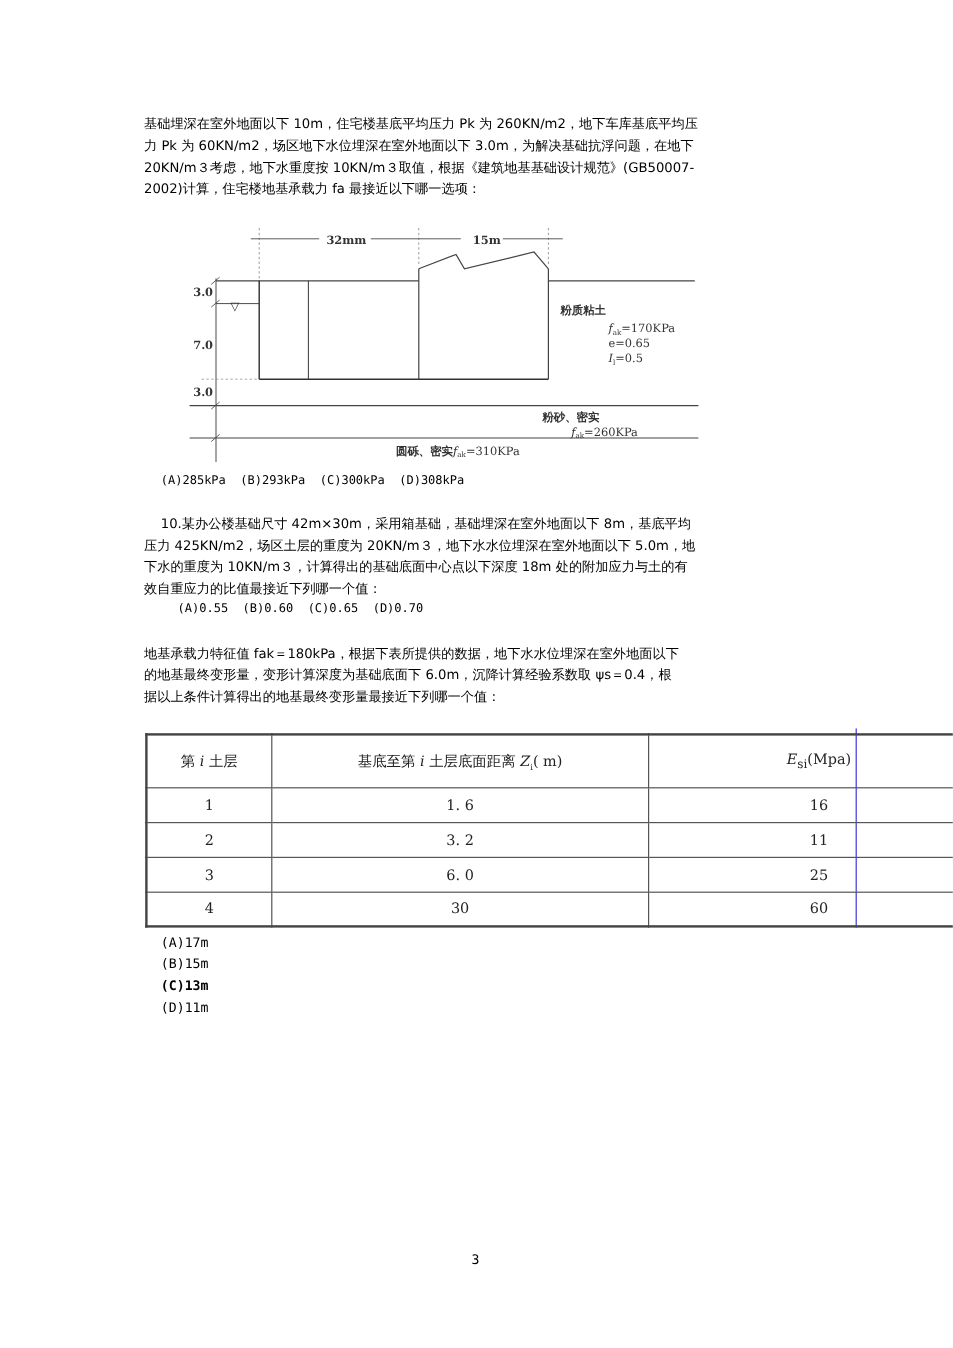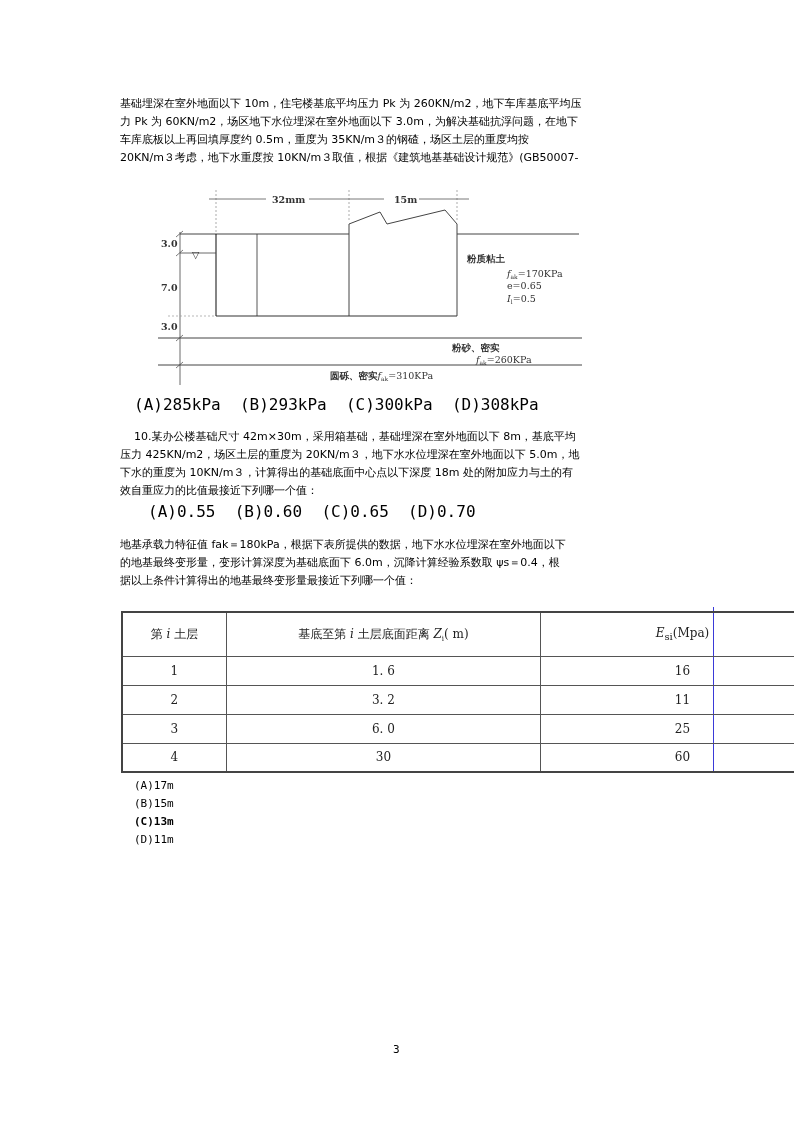--- a/index.html
+++ b/index.html
@@ -13,21 +13,21 @@
     .para {
       position: absolute;
       left: 120px;
       width: 560px;
       font-size: 11px;
       line-height: 18px;
       letter-spacing: 0px;
     }
     .opts-line {
       position: absolute;
-      font-size: 16px;
+      font-size: 10px;
       white-space: pre;
       font-family: "DejaVu Sans Mono", monospace;
     }
     .diagram {
       position: absolute;
       left: 130px;
       top: 185px;
       width: 440px;
       height: 200px;
       margin-left: 24px;
@@ -83,22 +83,22 @@
       font-family: "DejaVu Sans Mono", monospace;
     }
     i.it { font-style: italic; }
   </style>
 </head>
 <body>
 
 <div class="para" style="top:95px;">
   <div>基础埋深在室外地面以下 10m，住宅楼基底平均压力 Pk 为 260KN/m2，地下车库基底平均压</div>
   <div>力 Pk 为 60KN/m2，场区地下水位埋深在室外地面以下 3.0m，为解决基础抗浮问题，在地下</div>
-  <div>车库底板以上再回填厚度约 0.5m，重度为 35KN/m３的钢碴，场区土层的重度均按</div>
   <div>20KN/m３考虑，地下水重度按 10KN/m３取值，根据《建筑地基基础设计规范》(GB50007-</div>
+  <div>2002)计算，住宅楼地基承载力 fa 最接近以下哪一选项：</div>
 </div>
 
 <div class="diagram">
   <svg viewBox="0 0 440 200" xmlns="http://www.w3.org/2000/svg">
 
     <line x1="62" y1="5" x2="62" y2="50" stroke="#888" stroke-width="0.7" stroke-dasharray="2,2"></line>
     <line x1="195" y1="5" x2="195" y2="35" stroke="#888" stroke-width="0.7" stroke-dasharray="2,2"></line>
     <line x1="303" y1="5" x2="303" y2="35" stroke="#888" stroke-width="0.7" stroke-dasharray="2,2"></line>
 
     <line x1="55" y1="14" x2="112" y2="14" stroke="#555" stroke-width="0.8"></line>

